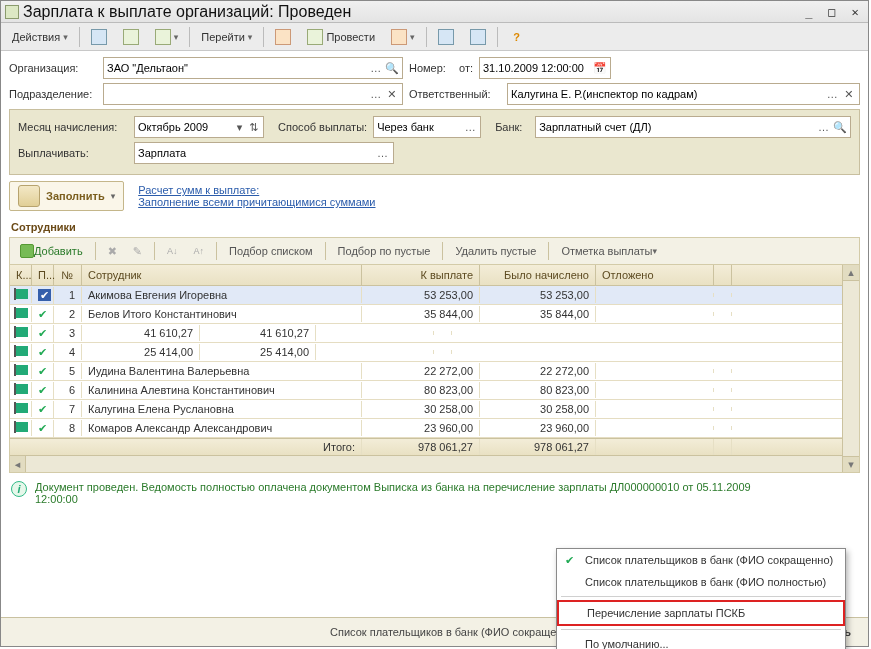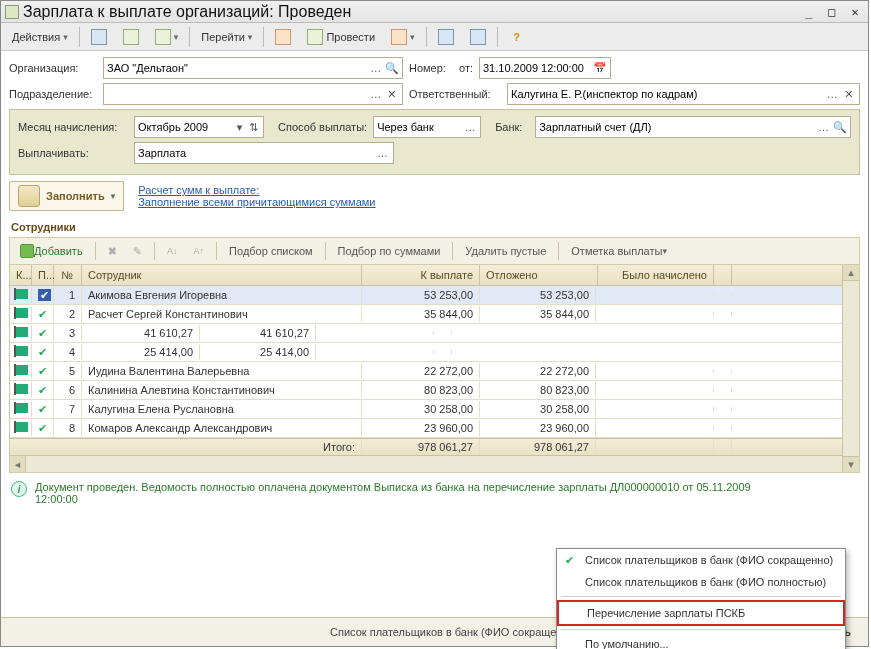--- a/index.html
+++ b/index.html
@@ -231,54 +231,54 @@
         </div>
       <div class="vsep"></div>
       <div class="gtbtn disabled">✖</div>
       <div class="gtbtn disabled">✎</div>
       <div class="vsep"></div>
       <div class="gtbtn disabled" style="font-size:9px;">A↓</div>
       <div class="gtbtn disabled" style="font-size:9px;">A↑</div>
       <div class="vsep"></div>
       <div class="gtbtn">Подбор списком</div>
       <div class="vsep"></div>
-      <div class="gtbtn">Подбор по суммами</div>
+      <div class="gtbtn">Подбор по пустые</div>
       <div class="vsep"></div>
       <div class="gtbtn">Удалить пустые</div>
       <div class="vsep"></div>
       <div class="gtbtn arrowdown">Отметка выплаты</div>
     </div>
 
     <div class="grid-wrap" style="position:relative;">
       <div class="grid-head">
         <div class="gh c0">К...</div>
         <div class="gh c1">П...</div>
         <div class="gh c2">№</div>
         <div class="gh c3">Сотрудник</div>
         <div class="gh c4">К выплате</div>
+        <div class="gh c5">Было начислено</div>
         <div class="gh c6">Отложено</div>
-        <div class="gh c5">Было начислено</div>
         <div class="gh cscroll"></div>
       </div>
       <div class="grid-body" id="grid-body">
           <div class="grow sel">
             <div class="gcell c0"><span class="flag"></span></div>
             <div class="gcell c1 tick"><span style="background:#355fab;color:#fff;padding:0 2px;">✔</span></div>
             <div class="gcell c2 num">1</div>
             <div class="gcell c3">Акимова Евгения Игоревна</div>
             <div class="gcell c4 num">53 253,00</div>
             <div class="gcell c5 num">53 253,00</div>
             <div class="gcell c6"></div>
             <div class="gcell cscroll"></div>
           </div>
           <div class="grow">
             <div class="gcell c0"><span class="flag"></span></div>
             <div class="gcell c1 tick">✔</div>
             <div class="gcell c2 num">2</div>
-            <div class="gcell c3">Расчет Сергей Константинович</div>
+            <div class="gcell c3">Белов Итого Константинович</div>
             <div class="gcell c4 num">35 844,00</div>
             <div class="gcell c5 num">35 844,00</div>
             <div class="gcell c6"></div>
             <div class="gcell cscroll"></div>
           </div>
           <div class="grow">
             <div class="gcell c0"><span class="flag"></span></div>
             <div class="gcell c1 tick">✔</div>
             <div class="gcell c2 num">3</div>
             <div class="gcell c4 num">41 610,27</div>

